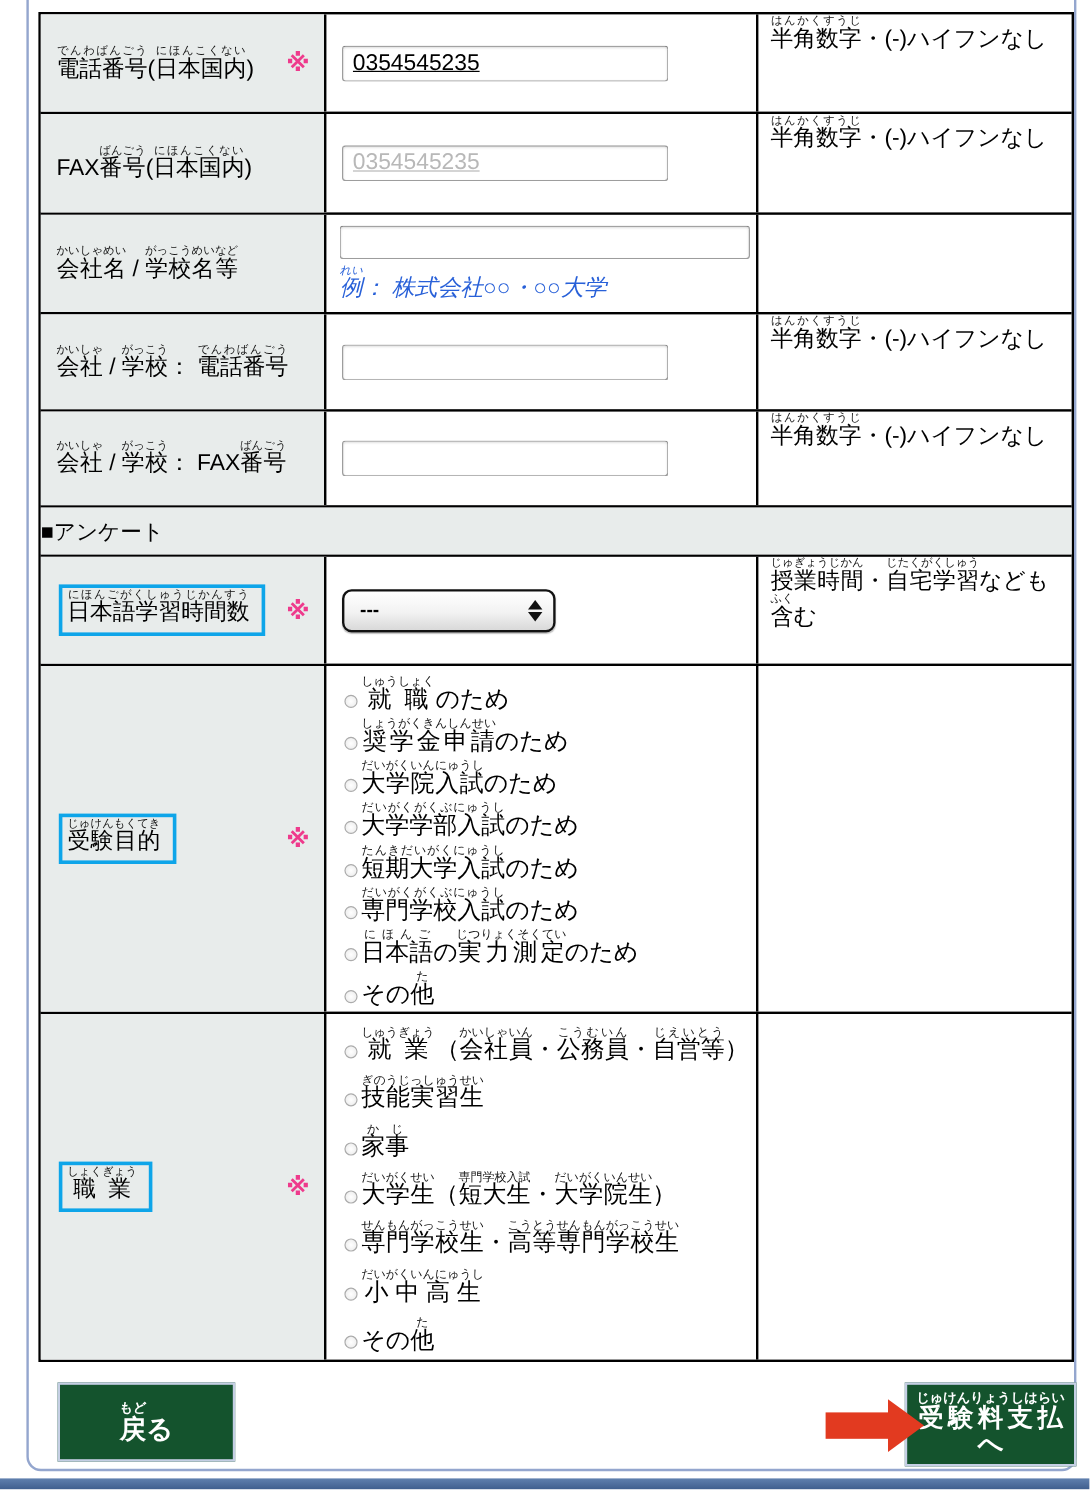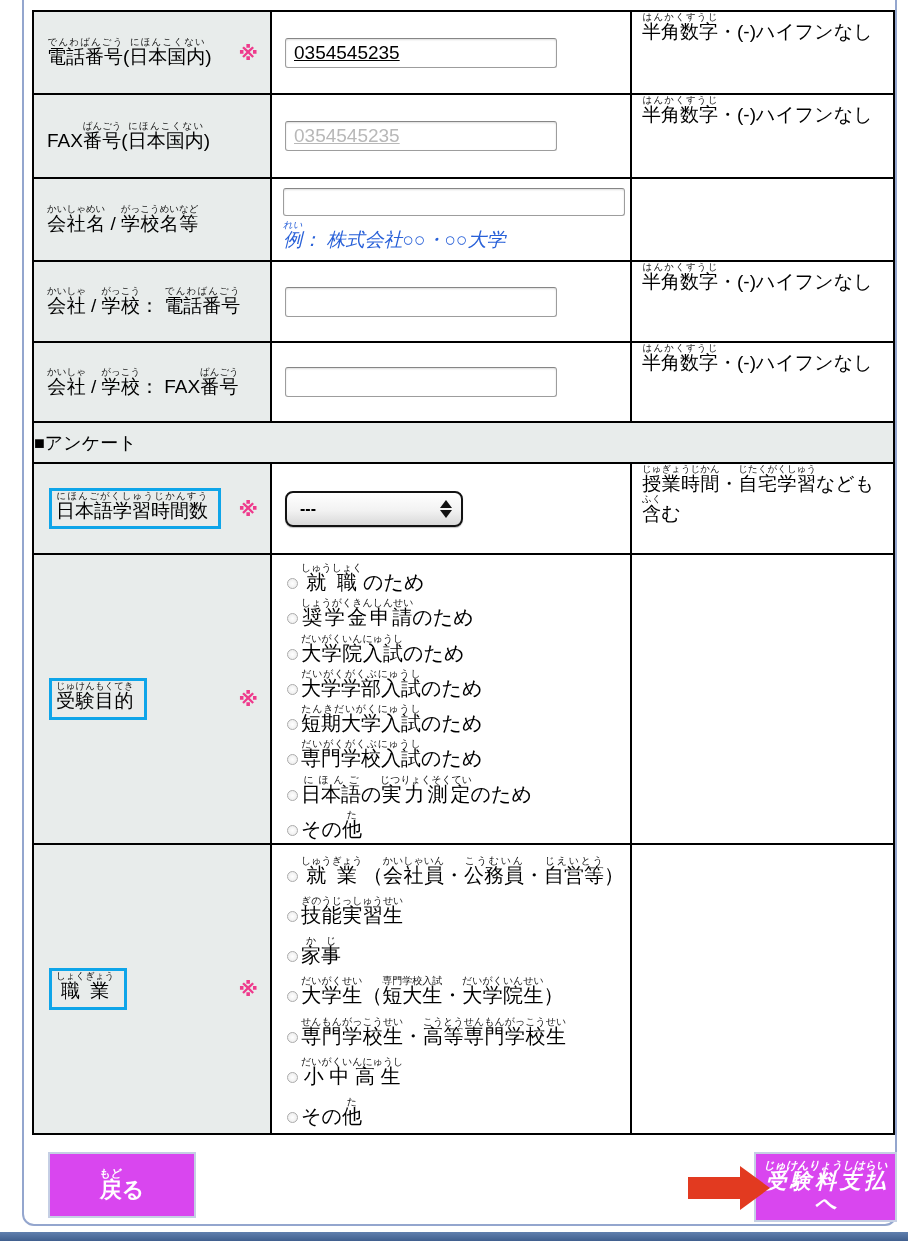--- a/index.html
+++ b/index.html
@@ -89,29 +89,29 @@
   .opt{display:flex;align-items:flex-end;}
   .radio{
     width:11px;height:11px;border-radius:50%;flex:0 0 11px;
     border:1px solid #ababab;background:radial-gradient(#ffffff,#e9e9e9);
     margin:0 3px 5px 0;box-sizing:border-box;
   }
   .opt .rb-line{font-size:20px;}
   .opt rt{font-size:10px;}
   
   .btn{
-    position:absolute;background:#d946ef;border:2px solid #c5cfe4;
+    position:absolute;background:#14532d;border:2px solid #c5cfe4;
     box-sizing:border-box;display:flex;align-items:center;justify-content:center;
     color:#fff;text-align:center;cursor:pointer;
   }
   .btn .rb-line{font-size:22px;font-weight:bold;line-height:1.05;}
   .btn rt{font-size:11px;color:#fff;font-weight:bold;}
   .btn-back{left:48px;top:1152px;width:148px;height:66px;}
   .btn-pay{left:754px;top:1152px;width:143px;height:70px;}
-  .btn-pay .rb-line{font-size:21px;font-style:italic;}
+  .btn-pay .rb-line{font-size:21px;}
   
   .arrow{position:absolute;left:688px;top:1166px;width:82px;height:44px;}
   .arrow .shaft{position:absolute;left:0;top:11px;width:52px;height:22px;background:#e23a20;}
   .arrow .head{position:absolute;left:52px;top:0;width:0;height:0;
     border-top:22px solid transparent;border-bottom:22px solid transparent;border-left:30px solid #e23a20;}
   
   .watermark{
     position:absolute;right:2px;top:1268px;font-size:28px;font-weight:bold;color:#6d28d9;
     text-shadow:-2px -2px 0 #fff,2px -2px 0 #fff,-2px 2px 0 #fff,2px 2px 0 #fff,0 2px 0 #fff,0 -2px 0 #fff,2px 0 0 #fff,-2px 0 0 #fff;
     letter-spacing:1px;z-index:30;

